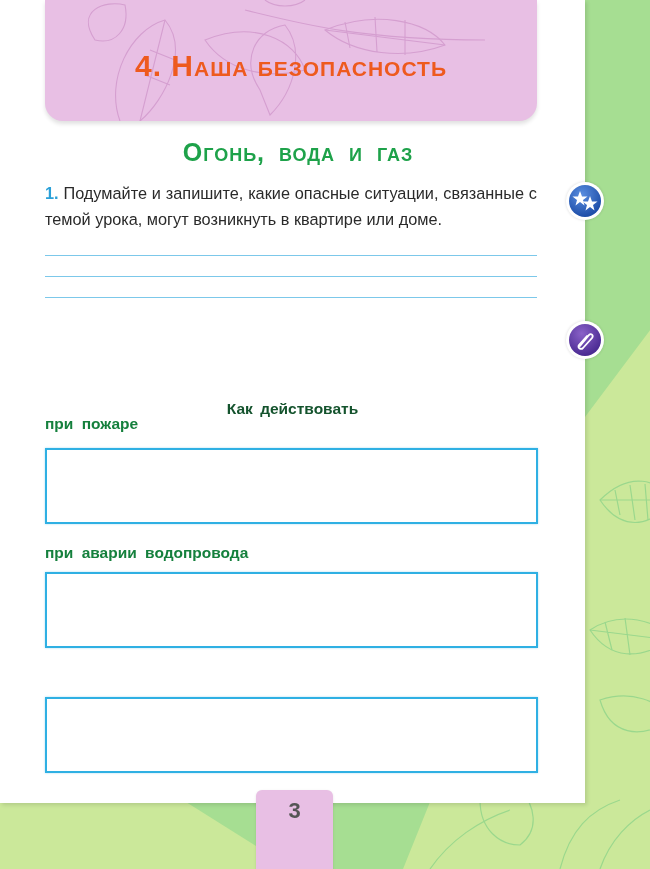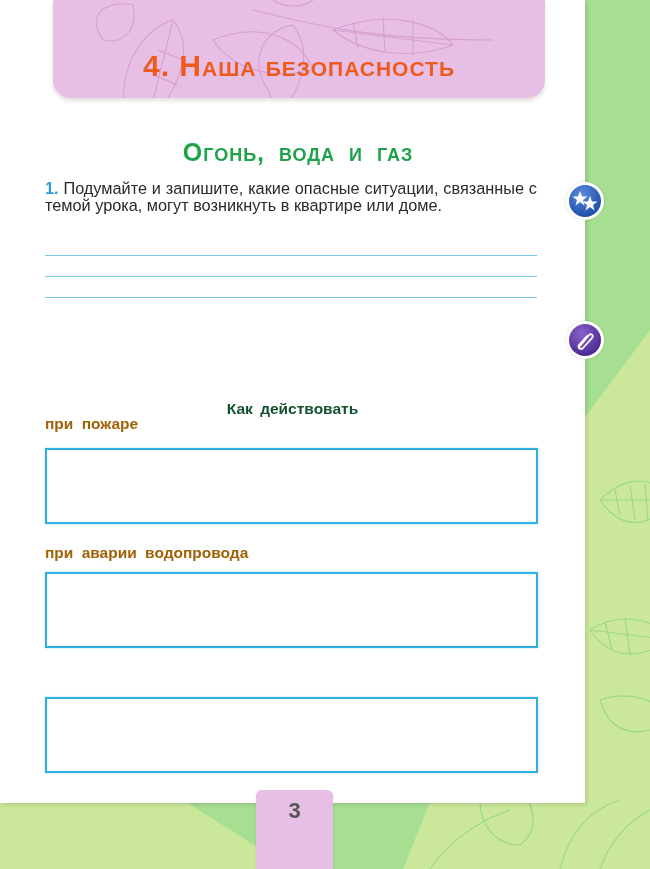--- a/index.html
+++ b/index.html
@@ -13,61 +13,60 @@
     background:#cbe89a;
     clip-path:polygon(100% 38%, 100% 100%, 0% 100%, 0% 92%, 28% 92%, 45% 100%, 62% 100%, 90% 48%);
   }
   .bg-leaves { position:absolute; inset:0; }
   .page {
     position:absolute; left:0; top:0; width:585px; height:803px;
     background:#ffffff;
     box-shadow:2px 2px 4px rgba(0,0,0,0.12);
   }
   .header {
-    position:absolute; left:45px; top:0; width:492px; height:98px;
+    position:absolute; left:45px; top:0; width:492px; height:121px;
     background:#e8bfe4;
     border-radius:0 0 18px 18px;
     box-shadow:0 3px 4px rgba(0,0,0,0.12);
     overflow:hidden;
-    margin-left:8px;
   }
   .header svg.leaves { position:absolute; inset:0; }
   .chapter-title {
     position:absolute; left:0; right:0; top:49px;
     text-align:center;
     color:#ee5a1e;
     font-weight:bold; font-size:30px; letter-spacing:1px;
     font-variant:small-caps;
   }
   .lesson-title {
     position:absolute; left:0; width:596px; top:138px;
     text-align:center;
     color:#1ea24a; font-weight:bold; font-size:25px;
     font-variant:small-caps; letter-spacing:1px;
     word-spacing:6px;
   }
   .task {
     position:absolute; left:45px; width:492px;
-    font-size:16.3px; line-height:17px; color:#2a2a2a;
+    font-size:16.3px; line-height:26px; color:#2a2a2a;
     text-align:justify; text-align-last:left;
   }
   .task .num { color:#2aa0d8; font-weight:bold; }
   .task1 { top:180px; }
   .task2 { top:318px; }
   .write-line {
     position:absolute; left:45px; width:492px; height:0;
     border-top:1.5px solid #7cc8ea;
   }
   .subhead {
     position:absolute; left:0; width:585px; top:400px;
     text-align:center; color:#14532d; font-weight:bold; font-size:15.5px;
     word-spacing:3px;
   }
   .label {
-    position:absolute; left:45px; font-weight:bold; font-size:15.5px; color:#a16207;
+    position:absolute; left:45px; font-weight:bold; font-size:15.5px; color:#15803d;
     word-spacing:4px;
   }
   .box {
     position:absolute; left:45px; width:489px; height:72px;
     border:2px solid #2fb0e3; background:#fff;
     box-shadow:0 0 2px rgba(47,176,227,0.4);
   }
   .side-icon {
     position:absolute; width:38px; height:38px; border-radius:50%;
     background:#fff; box-shadow:0 0 3px rgba(0,0,0,0.15);

